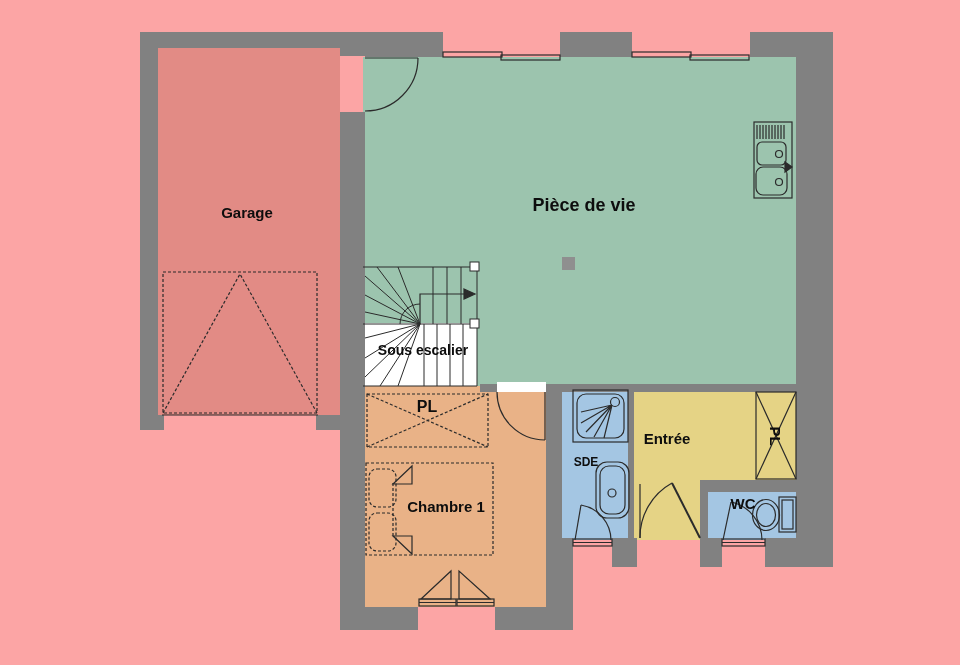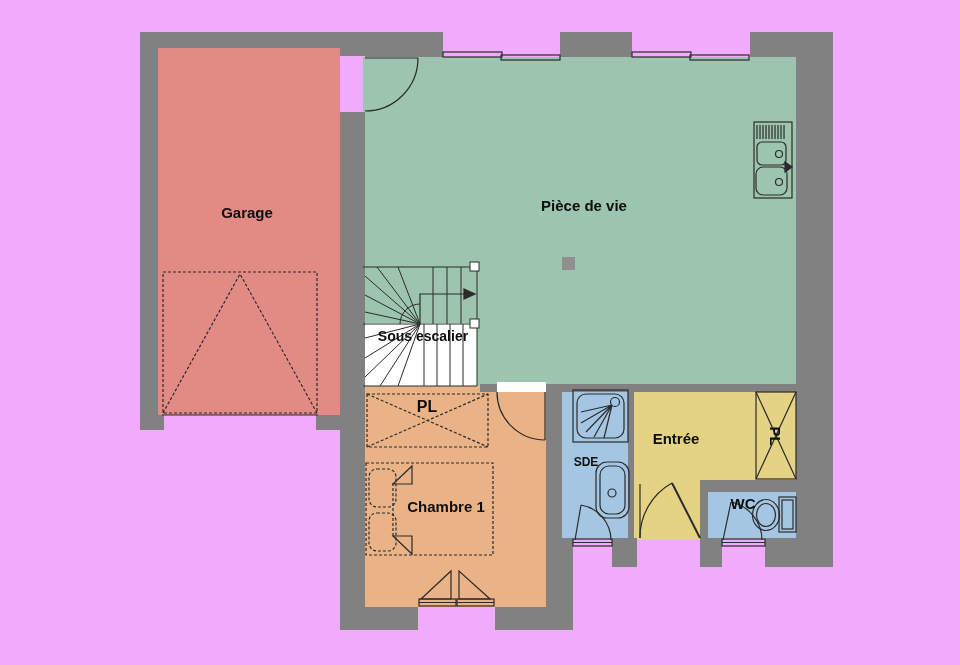--- a/index.html
+++ b/index.html
@@ -1,16 +1,16 @@
 <!DOCTYPE html>
 <html><head>
 <meta charset="utf-8">
 <style>
   html,body{margin:0;padding:0;background:#fff;}
-  #plan{position:relative;width:960px;height:665px;background:#f0abfc;overflow:hidden;
+  #plan{position:relative;width:960px;height:665px;background:#fca5a5;overflow:hidden;
         font-family:"Liberation Sans", sans-serif;}
   .fill,.w,.n{position:absolute;}
   svg.overlay{position:absolute;left:0;top:0;pointer-events:none;}
   .lbl{position:absolute;transform:translate(-50%,-50%);font-weight:bold;color:#0d0d0d;
        white-space:nowrap;letter-spacing:0px;}
   .lbl.rot{transform:translate(-50%,-50%) rotate(90deg);}
 </style>
 </head>
 <body>
 
@@ -170,21 +170,21 @@
       <rect x="419" y="599" width="37" height="7"></rect>
         <path d="M419,602.5 L456,602.5"></path>
       <rect x="457" y="599" width="37" height="7"></rect>
         <path d="M457,602.5 L494,602.5"></path>
       <polygon points="421,599 451,571 451,599"></polygon>
       <polygon points="459,571 459,599 490,599"></polygon>
     </g>
   </svg>
 
   <div class="lbl" style="left:247px;top:212px;font-size:15px;">Garage</div>
-  <div class="lbl" style="left:584px;top:205px;font-size:15px;">Pièce de vie</div>
-  <div class="lbl" style="left:423px;top:336px;font-size:14px;">Sous escalier</div>
+  <div class="lbl" style="left:584px;top:205px;font-size:18px;">Pièce de vie</div>
+  <div class="lbl" style="left:423px;top:350px;font-size:14px;">Sous escalier</div>
   <div class="lbl" style="left:427px;top:407px;font-size:16px;">PL</div>
   <div class="lbl" style="left:446px;top:506px;font-size:15px;">Chambre 1</div>
   <div class="lbl" style="left:586px;top:462px;font-size:12px;">SDE</div>
-  <div class="lbl" style="left:667px;top:438px;font-size:15px;margin-left:9px;">Entrée</div>
+  <div class="lbl" style="left:667px;top:438px;font-size:15px;">Entrée</div>
   <div class="lbl rot" style="left:775px;top:436px;font-size:15px;">PL</div>
   <div class="lbl" style="left:734px;top:503px;font-size:15px;margin-left:9px;">WC</div>
 </div>
 
 </body></html>

